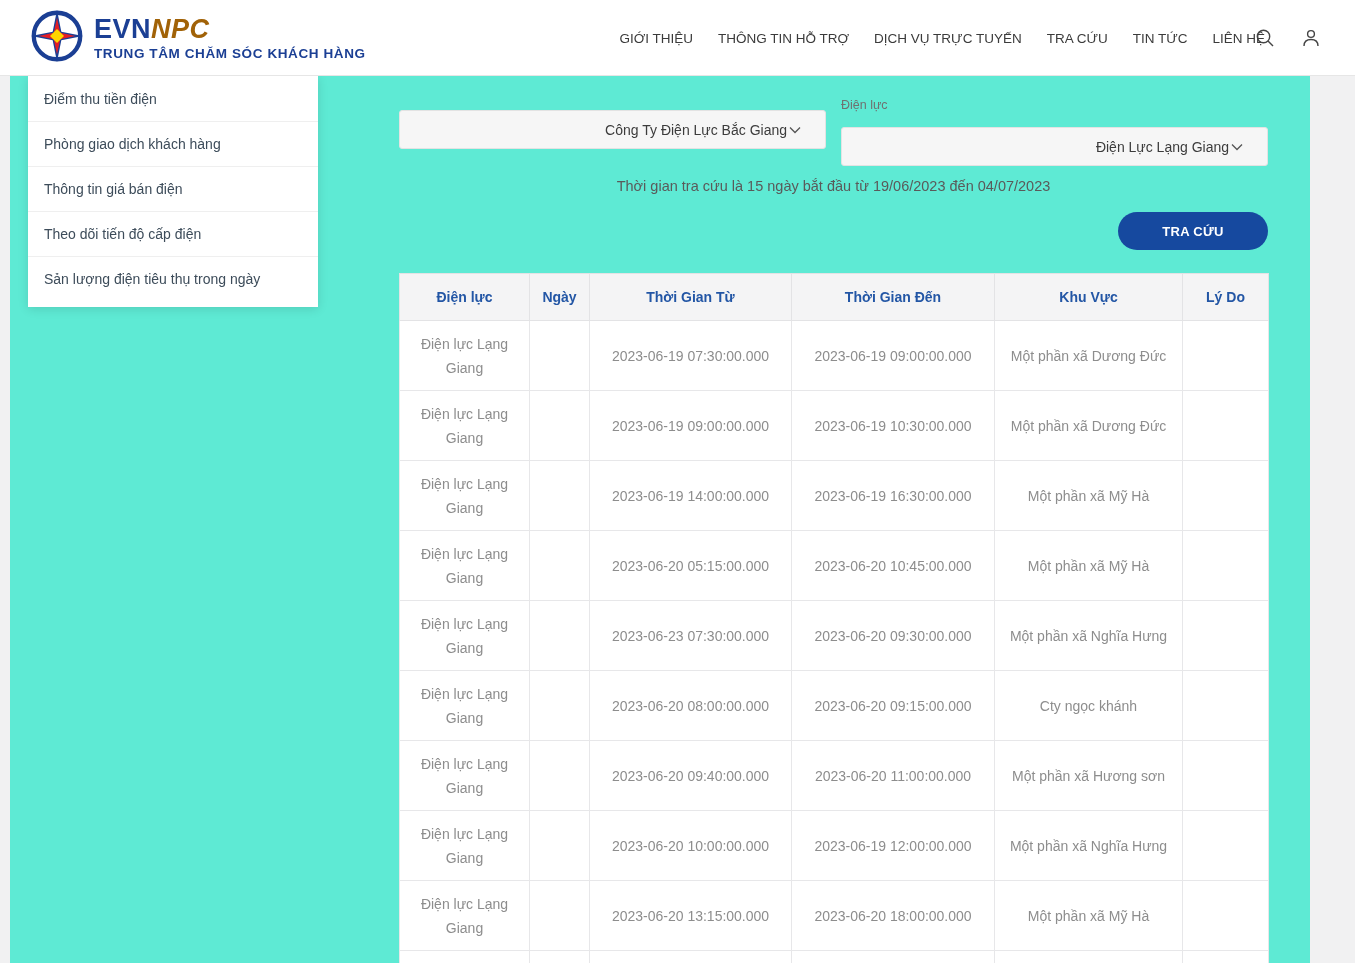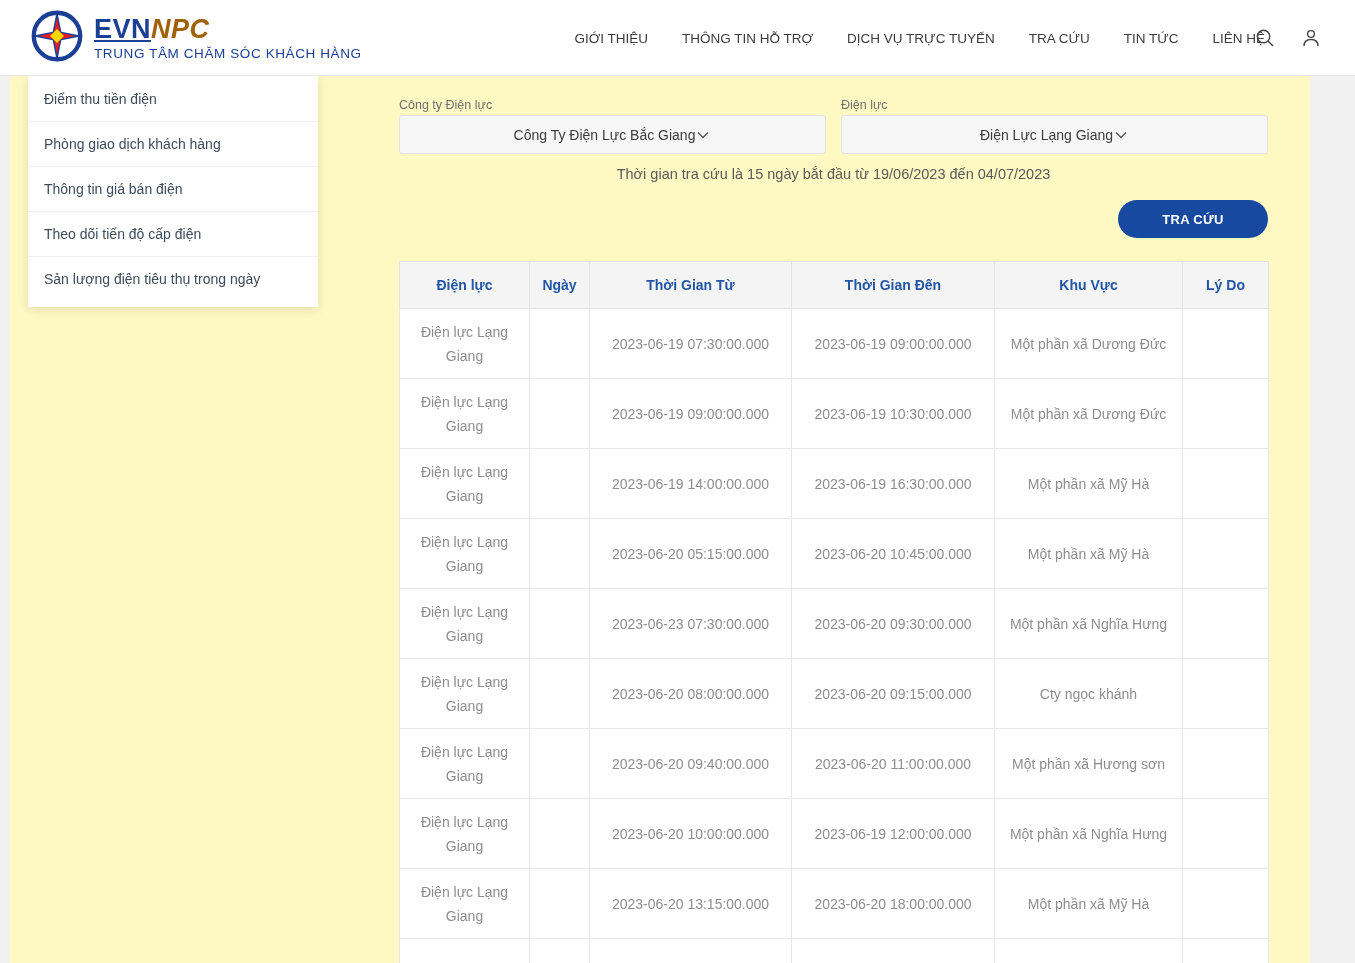--- a/index.html
+++ b/index.html
@@ -6,46 +6,46 @@
   html,body { width:1355px; height:963px; overflow:hidden; background:#f1f1f2;
     font-family:"Liberation Sans", sans-serif; }
 
   
   .header { position:absolute; top:0; left:0; width:1355px; height:76px;
     background:#fff; border-bottom:1px solid #e6e6e6; z-index:10;
     display:flex; align-items:center; }
   .brand { display:flex; align-items:center; margin-left:30px; }
   .brand-text { margin-left:10px; }
   .brand-line1 { font-size:27px; font-weight:bold; line-height:28px; letter-spacing:.5px; }
-  .brand-evn { color:#1b3f94;text-decoration:underline; }
+  .brand-evn { color:#1b3f94; }
   .brand-npc { color:#a16207; font-style:italic; }
-  .brand-line2 { font-size:13.5px; font-weight:normal; color:#1b3f94; letter-spacing:.6px; margin-top:3px; }
-  .nav { position:absolute; right:90px; top:0; height:76px; display:flex; align-items:center; gap:34px; }
+  .brand-line2 { font-size:13.5px; font-weight:bold; color:#1b3f94; letter-spacing:.6px; margin-top:3px; }
+  .nav { position:absolute; right:90px; top:0; height:76px; display:flex; align-items:center; gap:25px; }
   .nav-item { font-size:13.5px; font-weight:500; color:#3b3b3b; cursor:pointer; white-space:nowrap; }
   .header-icons { position:absolute; right:34px; top:0; height:76px; display:flex; align-items:center; gap:26px; }
   .hicon { width:20px; height:20px; cursor:pointer; }
 
   
-  .content { position:absolute; top:76px; left:10px; right:45px; bottom:0; background:#fef9c3; }
+  .content { position:absolute; top:76px; left:10px; right:45px; bottom:0; background:#5eead4; }
 
   
   .sidebar { position:absolute; left:18px; top:0; width:290px; background:#fff;
     box-shadow:0 2px 10px rgba(0,0,0,.12); padding:0 0 6px 0; }
   .side-item { height:45px; display:flex; align-items:center; padding:0 16px;
     font-size:14px; color:#3d4c5a; cursor:pointer; }
   .side-item + .side-item { border-top:1px solid #efefef; }
 
   
   .main { position:absolute; left:389px; top:0; width:869px; }
 
   .fields { display:flex; justify-content:space-between; margin-top:22px; }
   .field { width:427px; }
   .field-label { font-size:12.5px; color:#707070; height:17px; }
-  .select { height:39px; background:#f6f6f6; border:1px solid #e3e3e3;
-    border-radius:3px; display:flex; align-items:center; justify-content:center;
+  .select { margin-top:12px; height:39px; background:#f6f6f6; border:1px solid #e3e3e3;
+    border-radius:3px; display:flex; align-items:center; justify-content:flex-end;
     padding:0 22px; cursor:pointer; }
   .select-value { font-size:14px; color:#3c3c3c; }
   .chev { width:16px; height:16px; }
 
   .info-text { margin-top:12px; text-align:center; font-size:14.5px; color:#5a5a5a; }
 
   .btn-row { margin-top:18px; display:flex; justify-content:flex-end; }
   .search-btn { width:150px; height:38px; border:none; border-radius:19px; background:#16499f;
     color:#fff; font-size:13px; font-weight:bold; letter-spacing:.3px; cursor:pointer;
     font-family:"Liberation Sans", sans-serif; }
@@ -132,21 +132,20 @@
 
       <div class="side-item">
         <span>Sản lượng điện tiêu thụ trong ngày</span>
       </div>
     </div>
 
   <div class="main">
 
     <div class="fields">
       <div class="field">
-        <div class="field-label">Công ty Điện lực</div>
         <div class="select">
           <span class="select-value">Công Ty Điện Lực Bắc Giang</span>
           <span class="chev">
             <svg width="16" height="16" viewBox="0 0 16 16" fill="none" stroke="#555" stroke-width="1.3">
               <polyline points="3,5.5 8,10.5 13,5.5"></polyline>
             </svg>
           </span>
         </div>
       </div>
       <div class="field">

